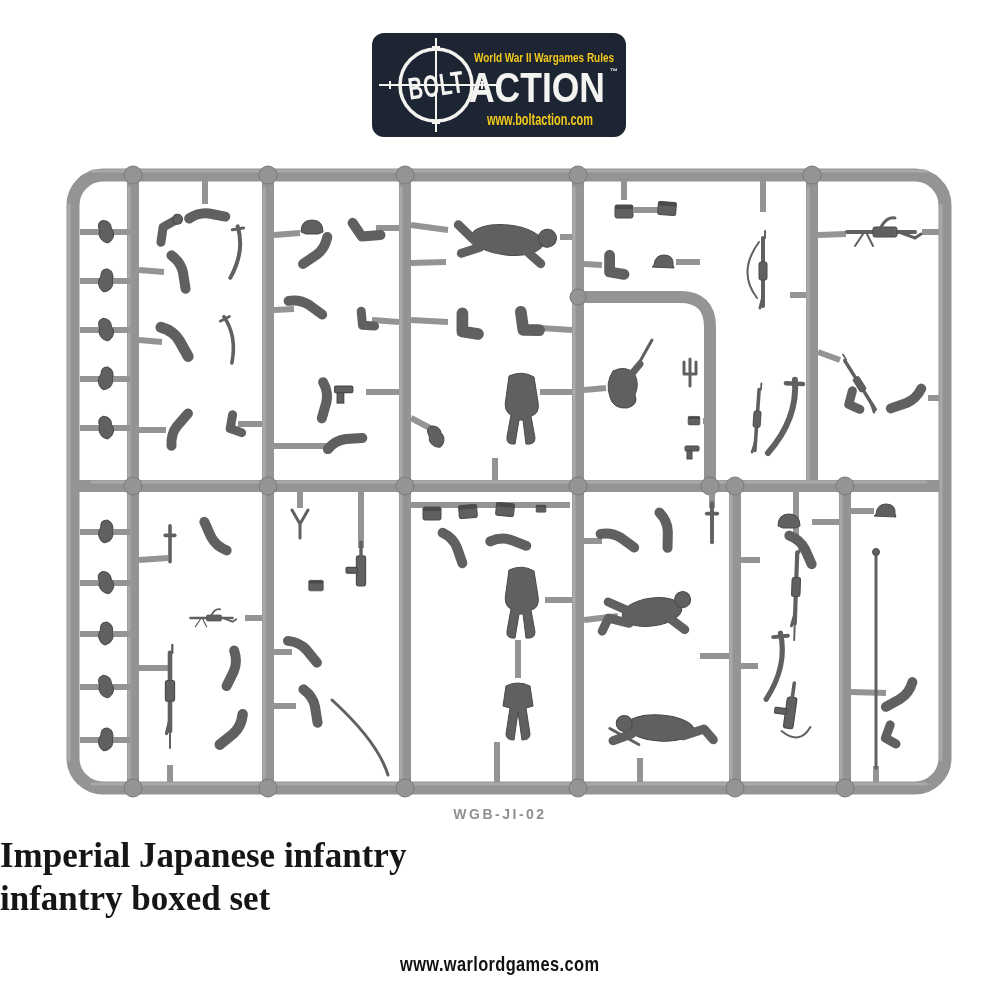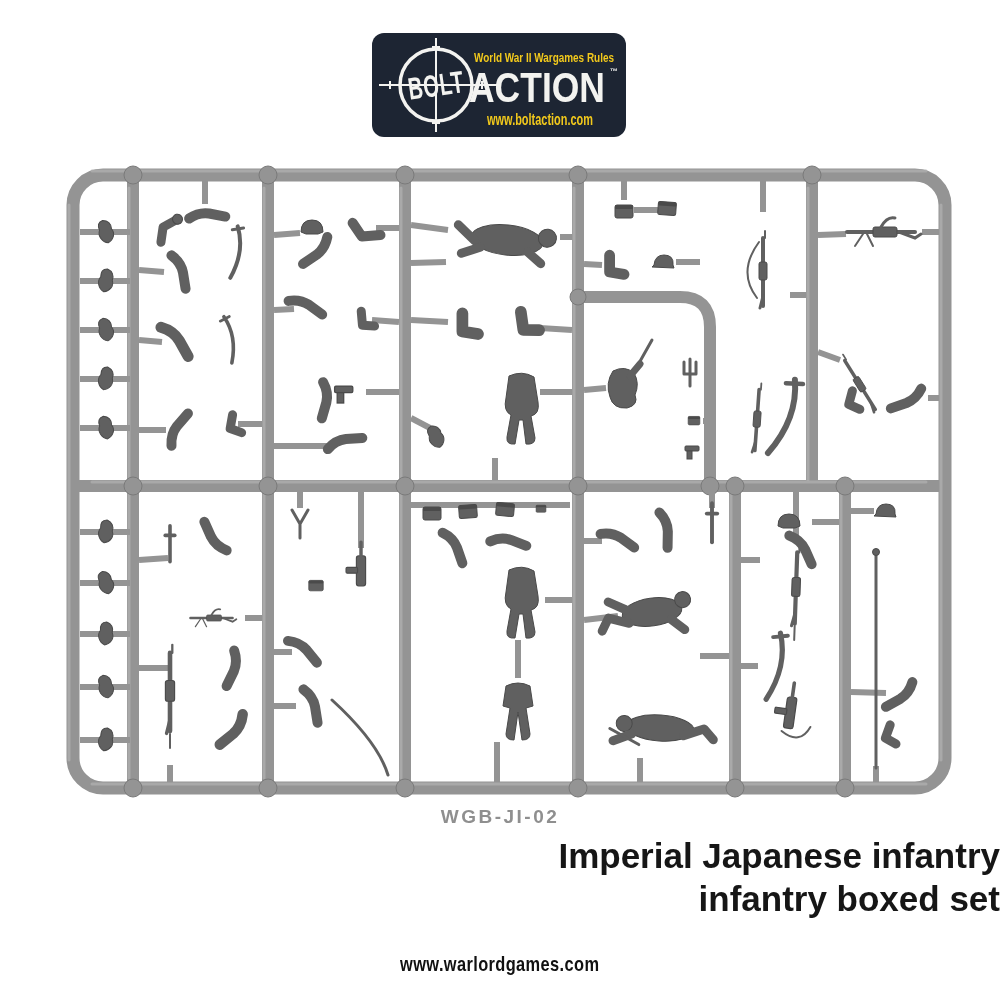--- a/index.html
+++ b/index.html
@@ -41,23 +41,23 @@
   .partd{fill:var(--part-edge)}
   .tube10{stroke:var(--part-gray);stroke-width:10;fill:none;stroke-linecap:round;stroke-linejoin:round}
   .tube9{stroke:var(--part-gray);stroke-width:9;fill:none;stroke-linecap:round;stroke-linejoin:round}
   .tube7{stroke:var(--part-gray);stroke-width:7;fill:none;stroke-linecap:round}
   .thin4{stroke:var(--part-gray);stroke-width:4;fill:none;stroke-linecap:round}
   .thin3{stroke:var(--part-gray);stroke-width:3;fill:none;stroke-linecap:round}
   .thin2{stroke:var(--part-gray);stroke-width:2;fill:none;stroke-linecap:round}
 
   
   .code{position:absolute;top:806px;left:0;width:1000px;text-align:center;
-        color:var(--code-gray);font-weight:bold;font-size:19px;letter-spacing:2.5px}
-  .title{position:absolute;top:834px;left:0;width:1000px;text-align:right;
-         color:var(--title-black);font-family:Liberation Sans, sans-serif;font-weight:bold;
+        color:var(--code-gray);font-weight:bold;font-size:14px;letter-spacing:2.5px}
+  .title{position:absolute;top:834px;left:0;width:1000px;text-align:left;
+         color:var(--title-black);font-family:Liberation Serif, serif;font-weight:bold;
          font-size:35px;line-height:43px}
   .footer{position:absolute;top:952px;left:0;width:1000px;text-align:center}
   .footer-inner{display:inline-block;transform:scaleX(0.78);transform-origin:center;
          color:#111;font-weight:bold;font-size:21px;letter-spacing:0.5px}
 </style>
 </head>
 <body>
 
 <div class="page">
 

